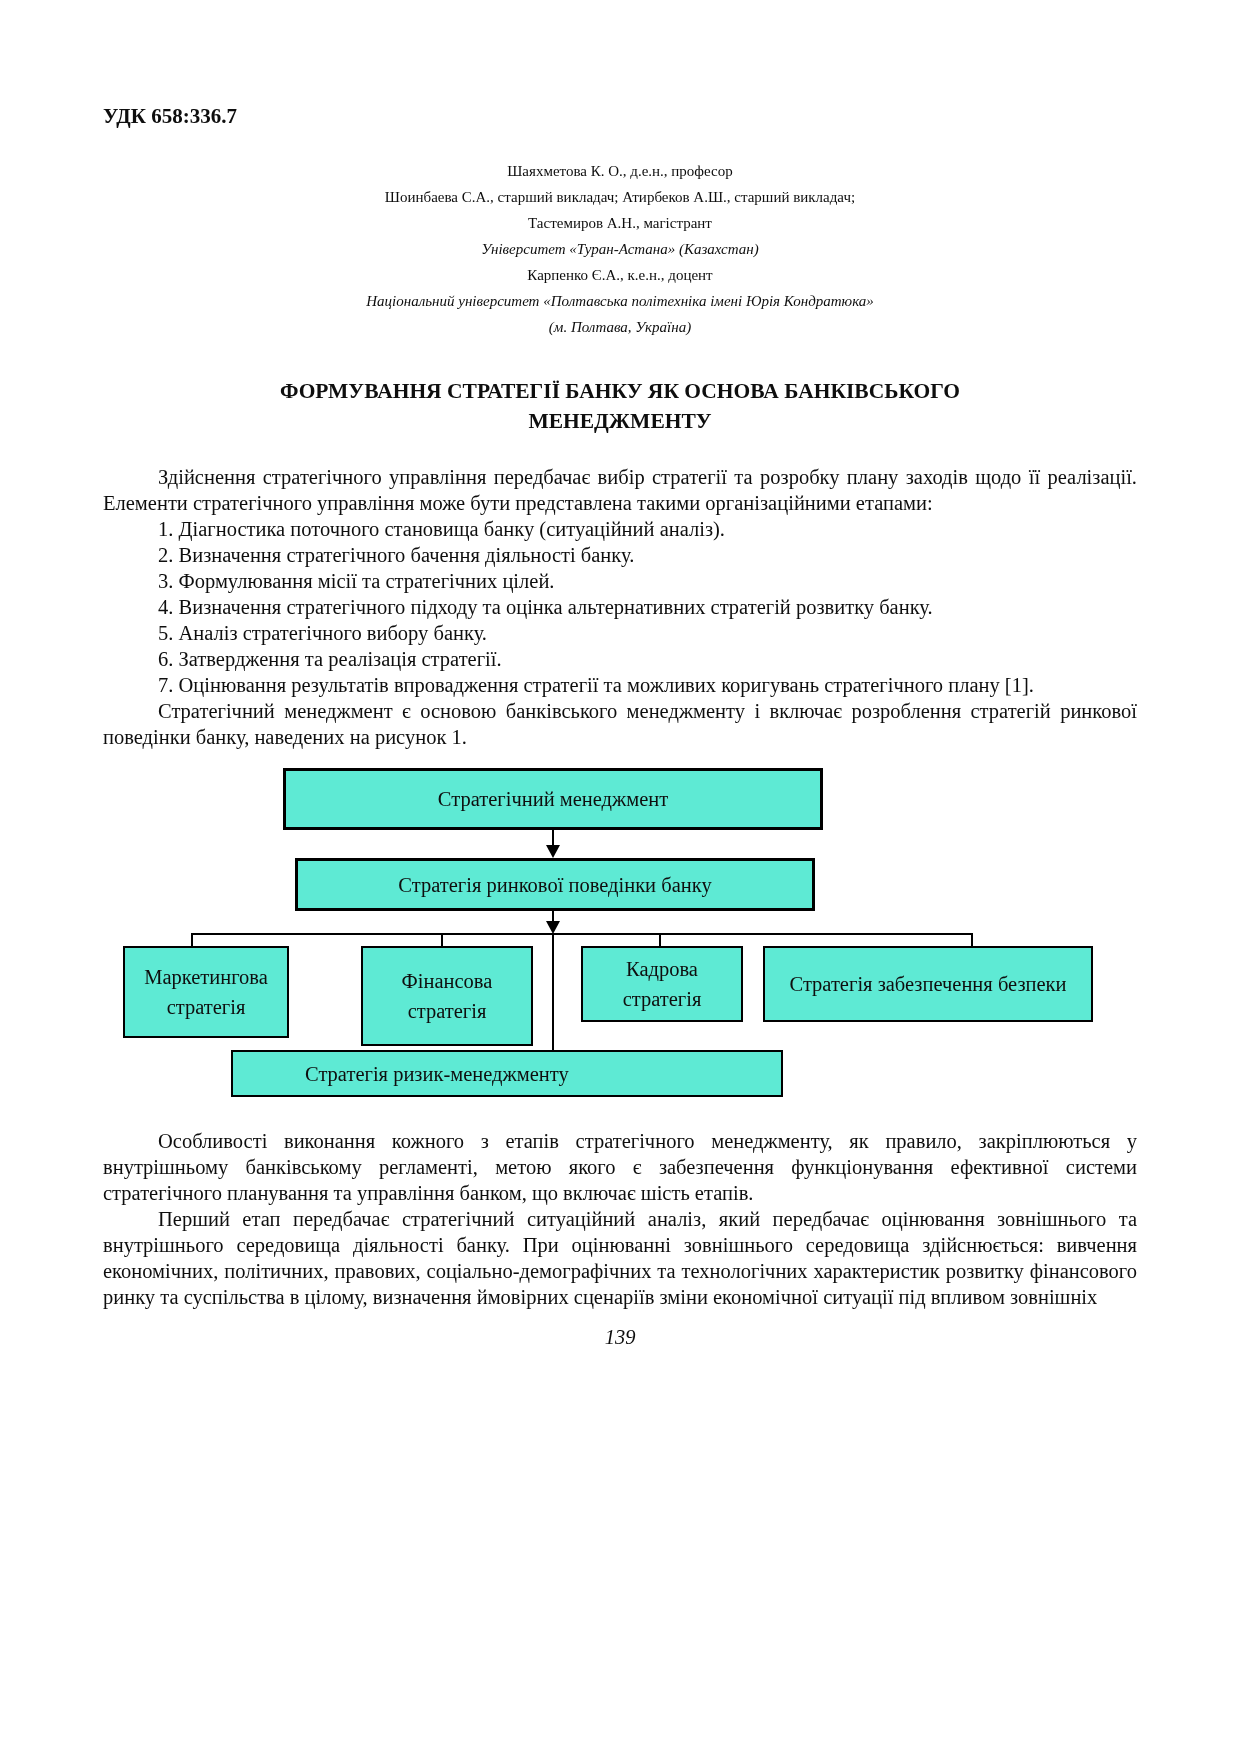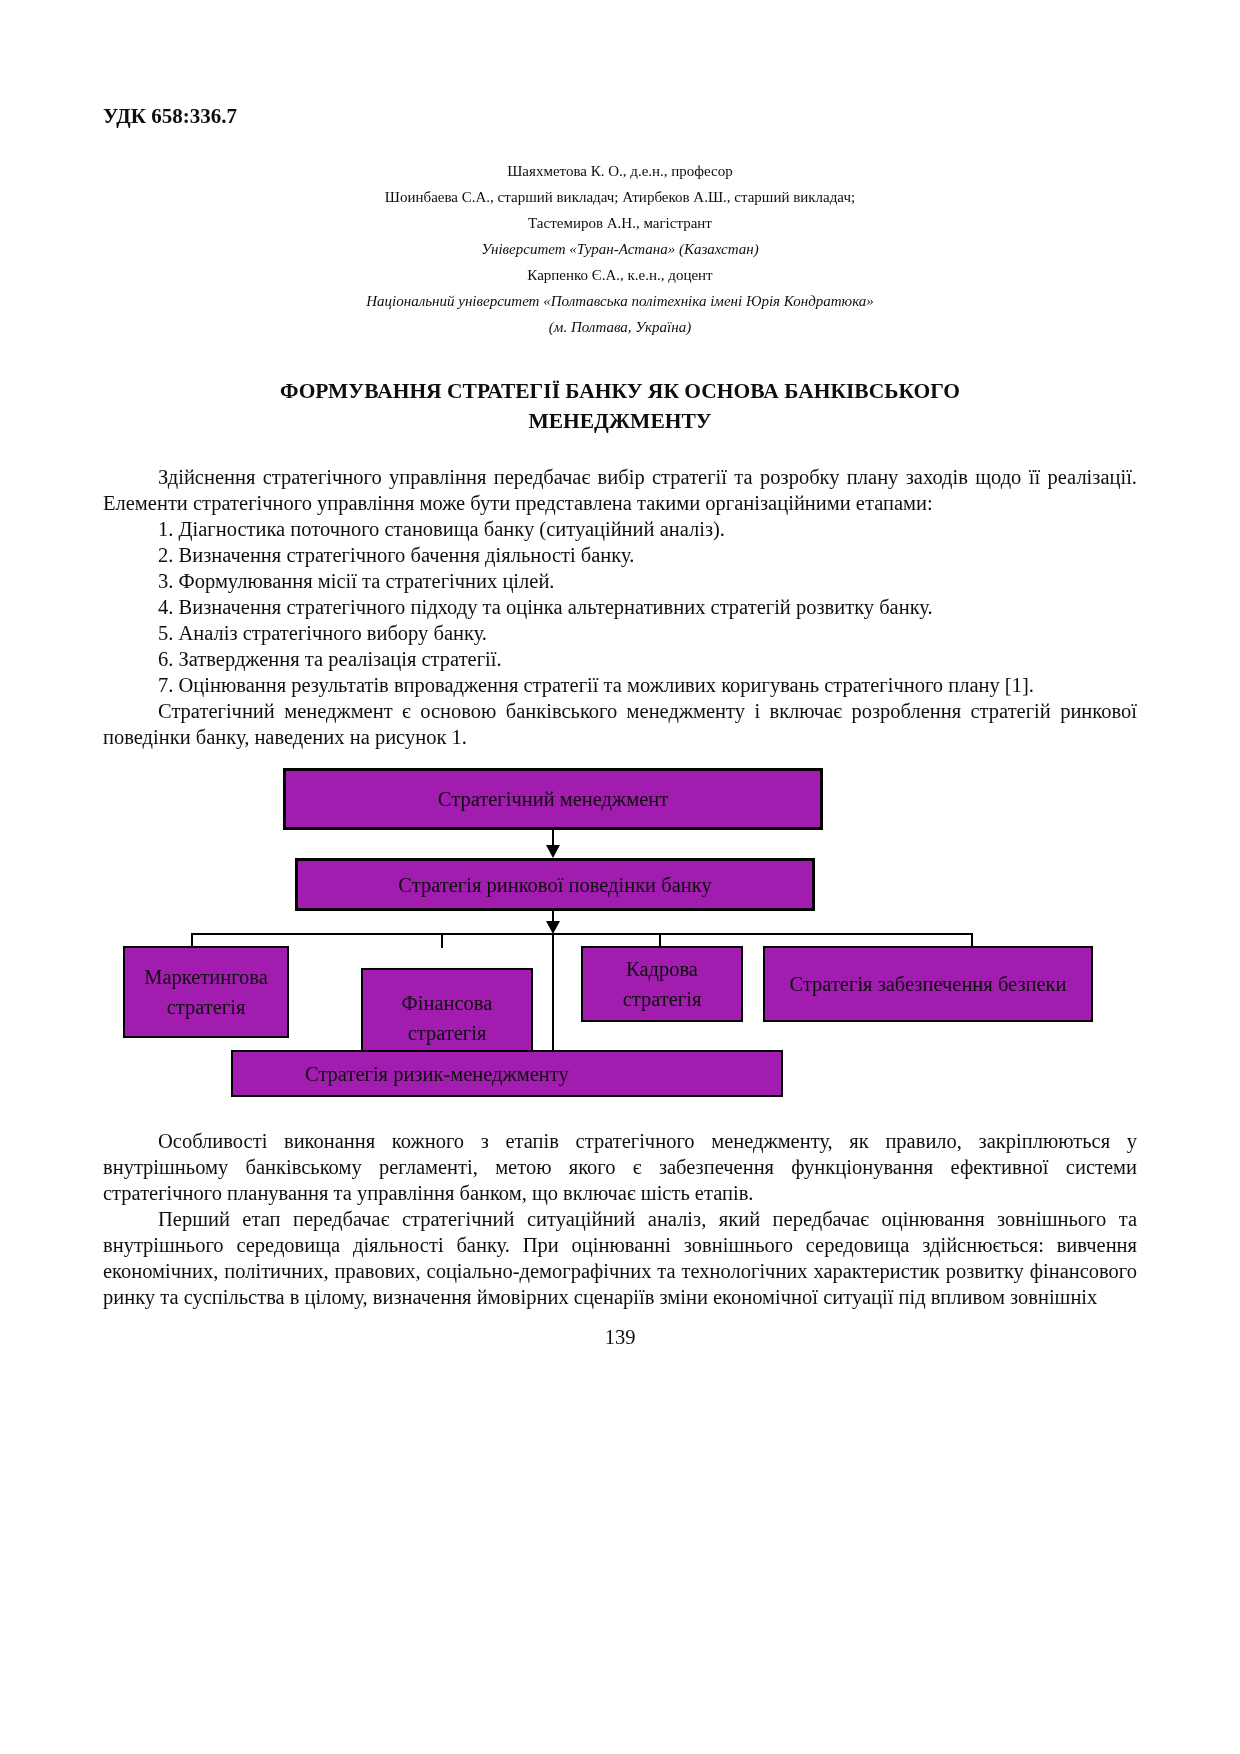--- a/index.html
+++ b/index.html
@@ -21,36 +21,36 @@
   }
   p.body {
     margin: 0; font-size: 20.5px; line-height: 26px;
     text-align: justify; text-indent: 55px;
   }
   p.body.first { margin-top: 28px; }
   
   .figure-area { position: relative; height: 332px; margin-top: 18px; }
   .fbox {
     position: absolute; box-sizing: border-box;
-    border: 2px solid #000; background: #a21caf;
+    border: 2px solid #000; background: #5eead4;
     display: flex; align-items: center; justify-content: center;
     text-align: center; font-size: 20.5px; line-height: 30px; padding: 0 24px;
   }
   .fbox.heavy { border-width: 3px; }
   .fbox.left-text { justify-content: flex-start; text-align: left; padding-left: 72px; }
   .vline, .hline { position: absolute; background: #000; }
   .vline { width: 2px; }
   .hline { height: 2px; }
   .arrowhead {
     position: absolute; width: 0; height: 0;
     border-left: 7px solid transparent; border-right: 7px solid transparent;
     border-top: 13px solid #000;
   }
   .fig-caption { margin-top: 24px; text-align: center; font-size: 20.5px; }
-  .page-number { margin-top: 16px; text-align: center; font-size: 20.5px; }
+  .page-number { margin-top: 16px; text-align: center; font-size: 20.5px; font-style: italic; }
 </style>
 </head>
 <body>
 
 <div class="content">
 
   <div class="udc">УДК 658:336.7</div>
 
   <div class="authors">
     <div>Шаяхметова К. О., д.е.н., професор</div>
@@ -87,21 +87,21 @@
     <div class="hline" style="left:88px; top:165px; width:782px;"></div>
 
     <div class="vline" style="left:88px; top:165px; height:15px;"></div>
     <div class="vline" style="left:338px; top:165px; height:15px;"></div>
     <div class="vline" style="left:556px; top:165px; height:15px;"></div>
     <div class="vline" style="left:868px; top:165px; height:15px;"></div>
 
     <div class="vline" style="left:449px; top:165px; height:119px;"></div>
 
     <div class="fbox" style="left:20px; top:178px; width:166px; height:92px;">Маркетингова стратегія</div>
-    <div class="fbox" style="left:258px; top:178px; width:172px; height:100px;margin-top:22px;">Фінансова стратегія</div>
+    <div class="fbox" style="left:258px; top:178px; width:172px; height:100px;">Фінансова стратегія</div>
     <div class="fbox" style="left:478px; top:178px; width:162px; height:76px;">Кадрова стратегія</div>
     <div class="fbox" style="left:660px; top:178px; width:330px; height:76px;">Стратегія забезпечення безпеки</div>
 
     <div class="fbox left-text" style="left:128px; top:282px; width:552px; height:47px;">Стратегія ризик-менеджменту</div>
   </div>
 
 
   <p class="body first">Особливості виконання кожного з етапів стратегічного менеджменту, як правило, закріплюються у внутрішньому банківському регламенті, метою якого є забезпечення функціонування ефективної системи стратегічного планування та управління банком, що включає шість етапів.</p>
   <p class="body">Перший етап передбачає стратегічний ситуаційний аналіз, який передбачає оцінювання зовнішнього та внутрішнього середовища діяльності банку. При оцінюванні зовнішнього середовища здійснюється: вивчення економічних, політичних, правових, соціально-демографічних та технологічних характеристик розвитку фінансового ринку та суспільства в цілому, визначення ймовірних сценаріїв зміни економічної ситуації під впливом зовнішніх</p>
 

